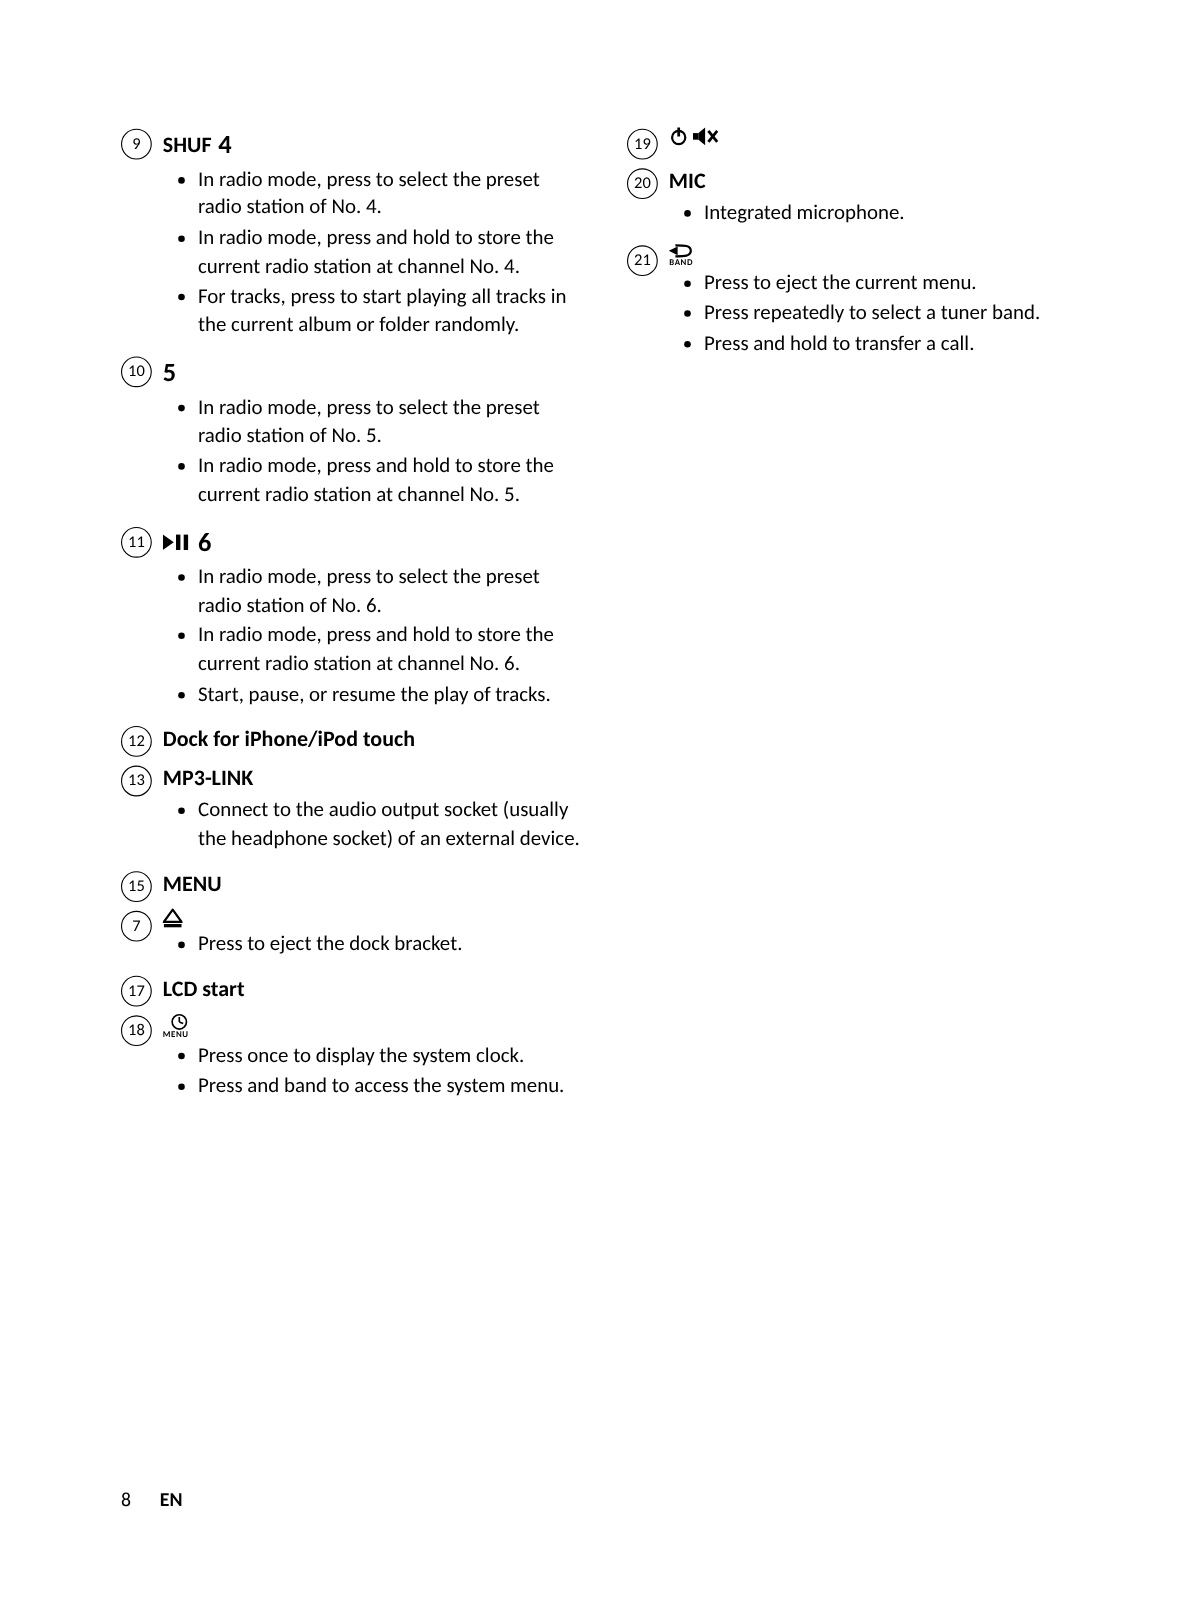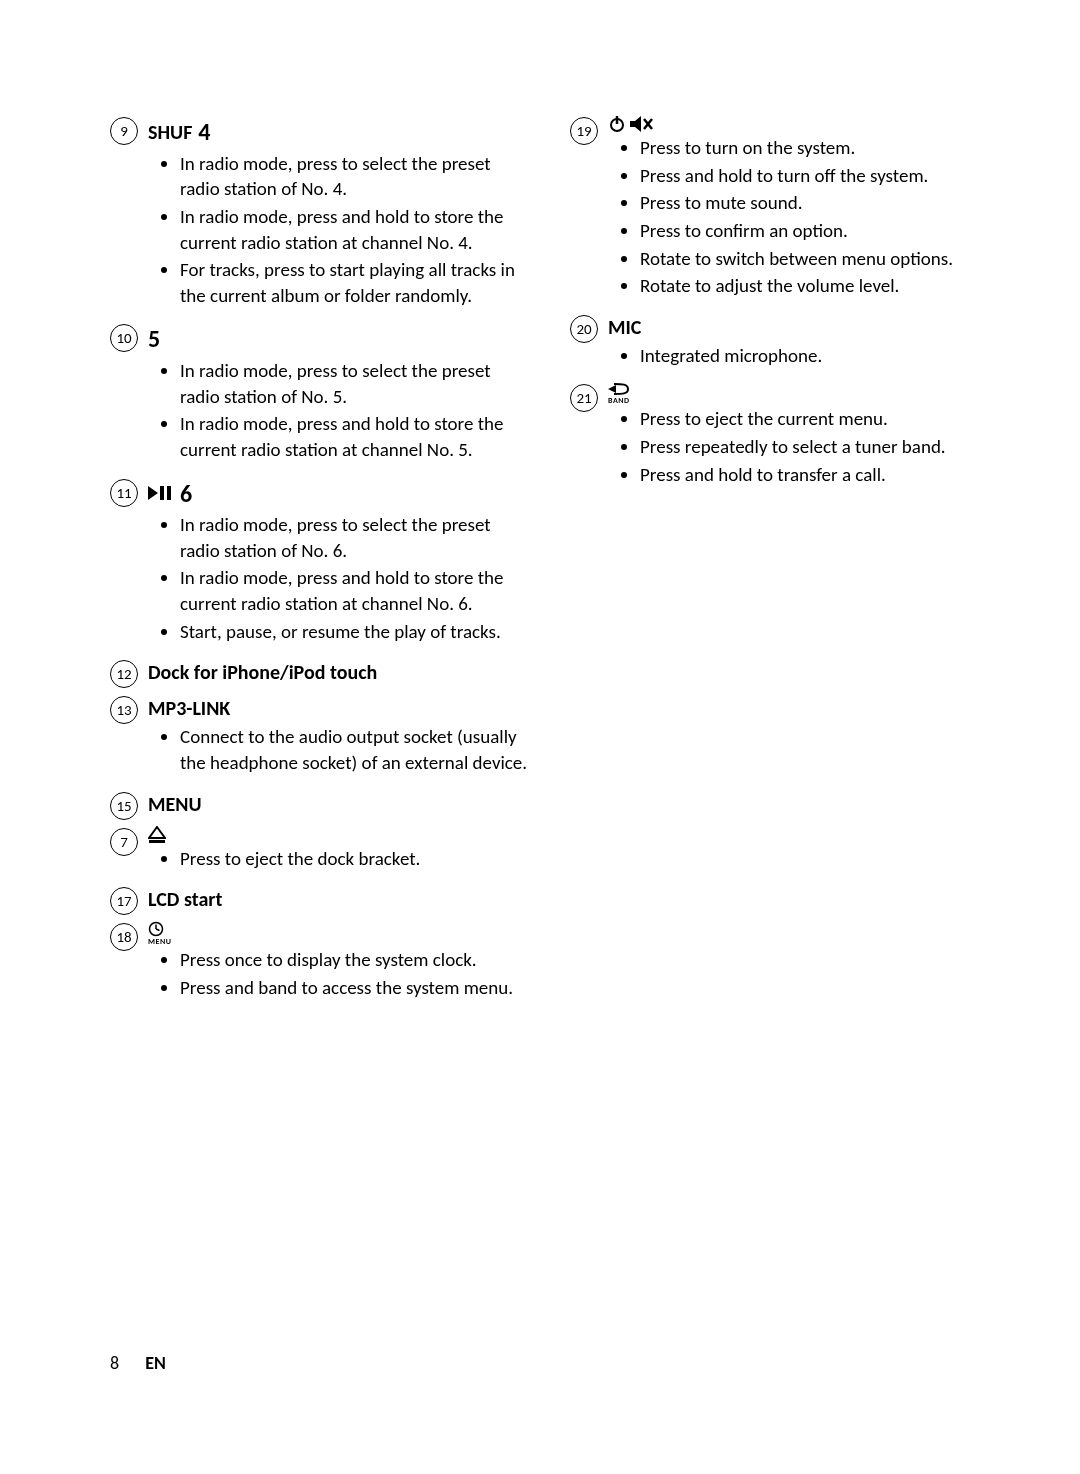--- a/index.html
+++ b/index.html
@@ -69,21 +69,21 @@
     position: absolute;
     bottom: 100px;
     left: 110px;
     font-size: 18px;
   }
   .footer .pn { margin-right: 22px; }
   .footer .lang { font-weight: 700; }
   
   .icon-svg { display: inline-block; vertical-align: middle; }
   .menu-sub, .band-sub { font-size: 8px; font-weight: 700; letter-spacing: 0.5px; display:block; line-height:1; text-align:center; }
-  .stacked-icon { display:inline-flex; flex-direction:column; align-items:flex-start; }
+  .stacked-icon { display:inline-flex; flex-direction:column; align-items:flex-end; }
 </style>
 </head>
 <body>
 
 <div class="page">
   <div class="col" id="left-col">
       <div class="item">
         <div class="num-circle">9</div>
         <div class="item-body">
           <div class="title">
@@ -207,28 +207,20 @@
                 <line x1="9" y1="1" x2="9" y2="9" stroke="#000" stroke-width="2.5"></line>
               </svg>
               <svg class="icon-svg" width="24" height="18" viewBox="0 0 24 18">
                 <rect x="0" y="6" width="5" height="6" fill="#000"></rect>
                 <polygon points="5,6 11,1 11,17 5,12" fill="#000"></polygon>
                 <line x1="14" y1="4" x2="22" y2="14" stroke="#000" stroke-width="2.5"></line>
                 <line x1="22" y1="4" x2="14" y2="14" stroke="#000" stroke-width="2.5"></line>
               </svg>
             </span>
           </div>
-          <ul class="bullets">
-            <li>Press to turn on the system.</li>
-            <li>Press and hold to turn off the system.</li>
-            <li>Press to mute sound.</li>
-            <li>Press to confirm an option.</li>
-            <li>Rotate to switch between menu options.</li>
-            <li>Rotate to adjust the volume level.</li>
-          </ul>
         </div>
       </div>
       <div class="item">
         <div class="num-circle">20</div>
         <div class="item-body">
           <div class="title">
             <span>MIC</span>
           </div>
           <ul class="bullets">
             <li>Integrated microphone.</li>

